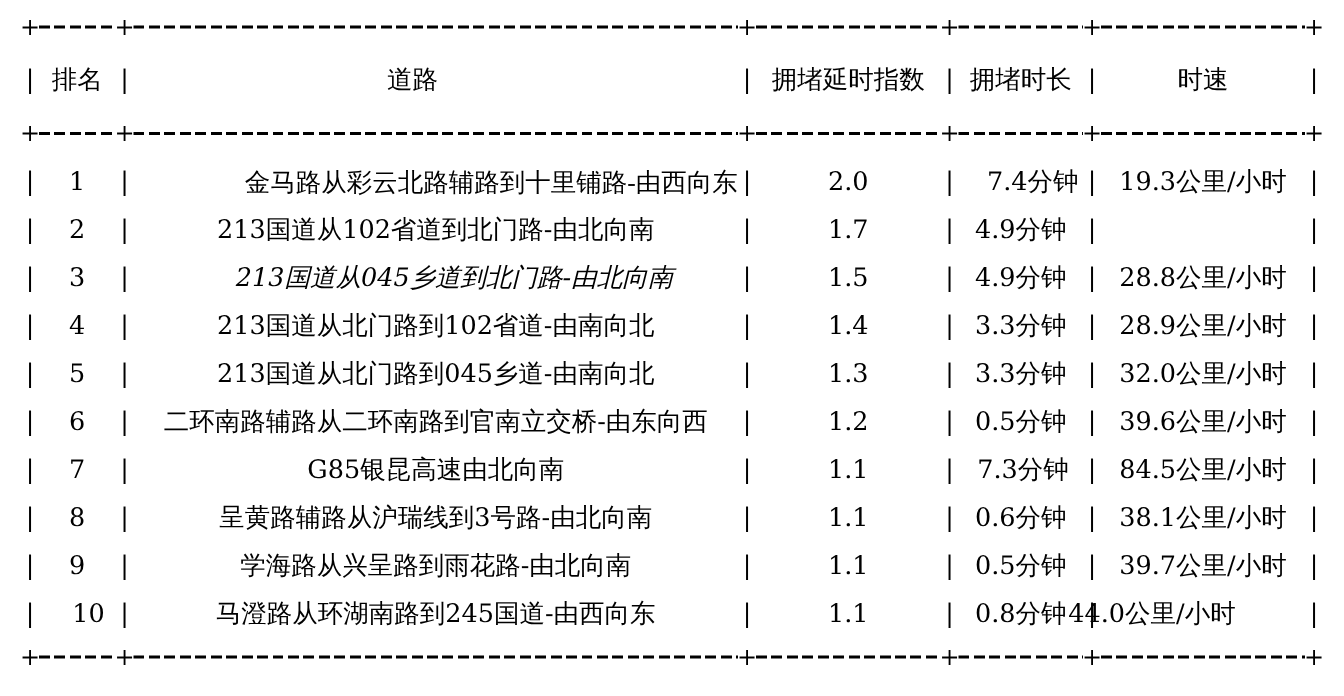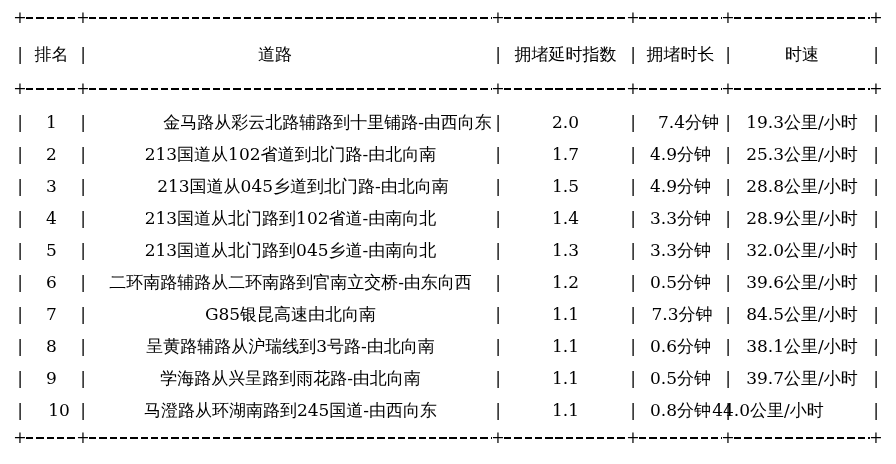--- a/index.html
+++ b/index.html
@@ -131,31 +131,30 @@
           <span class="vsep" style="left: 0px;">|</span>
           <span class="vsep" style="left: 63px;">|</span>
           <span class="vsep" style="left: 478px;">|</span>
           <span class="vsep" style="left: 613px;">|</span>
           <span class="vsep" style="left: 708px;">|</span>
           <span class="vsep" style="left: 856px;">|</span>
           <div class="tcell" style="left: 0px; width: 63px;">2</div>
           <div class="tcell" style="left: 63px; width: 415px;">213国道从102省道到北门路-由北向南</div>
           <div class="tcell" style="left: 478px; width: 135px;">1.7</div>
           <div class="tcell" style="left: 613px; width: 95px;">4.9分钟</div>
-          <div class="tcell" style="left: 708px; width: 148px;">25.3公里/小时</div>
         </div>
         <div class="trow datarow">
           <span class="vsep" style="left: 0px;">|</span>
           <span class="vsep" style="left: 63px;">|</span>
           <span class="vsep" style="left: 478px;">|</span>
           <span class="vsep" style="left: 613px;">|</span>
           <span class="vsep" style="left: 708px;">|</span>
           <span class="vsep" style="left: 856px;">|</span>
           <div class="tcell" style="left: 0px; width: 63px;">3</div>
-          <div class="tcell" style="left: 63px; width: 440px;">213国道从045乡道到北门路-由北向南</div>
+          <div class="tcell" style="left: 63px; width: 440px; font-style: italic;">213国道从045乡道到北门路-由北向南</div>
           <div class="tcell" style="left: 478px; width: 135px;">1.5</div>
           <div class="tcell" style="left: 613px; width: 95px;">4.9分钟</div>
           <div class="tcell" style="left: 708px; width: 148px;">28.8公里/小时</div>
         </div>
         <div class="trow datarow">
           <span class="vsep" style="left: 0px;">|</span>
           <span class="vsep" style="left: 63px;">|</span>
           <span class="vsep" style="left: 478px;">|</span>
           <span class="vsep" style="left: 613px;">|</span>
           <span class="vsep" style="left: 708px;">|</span>

